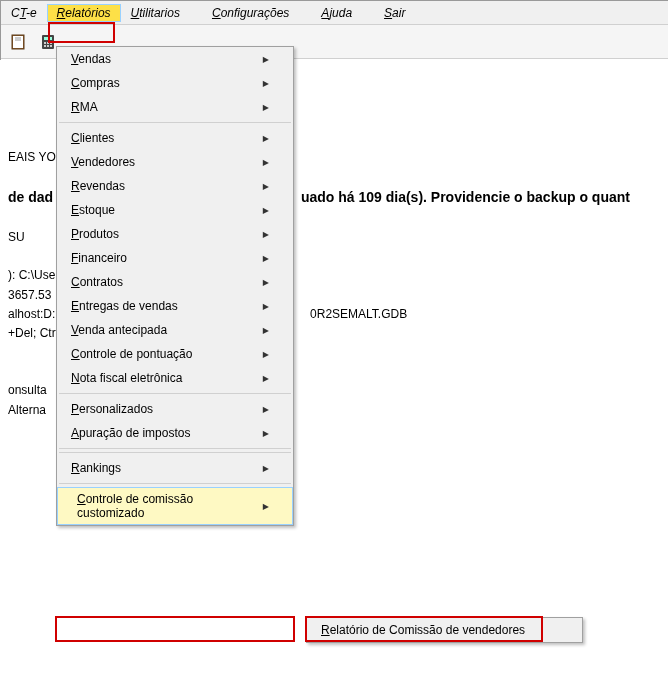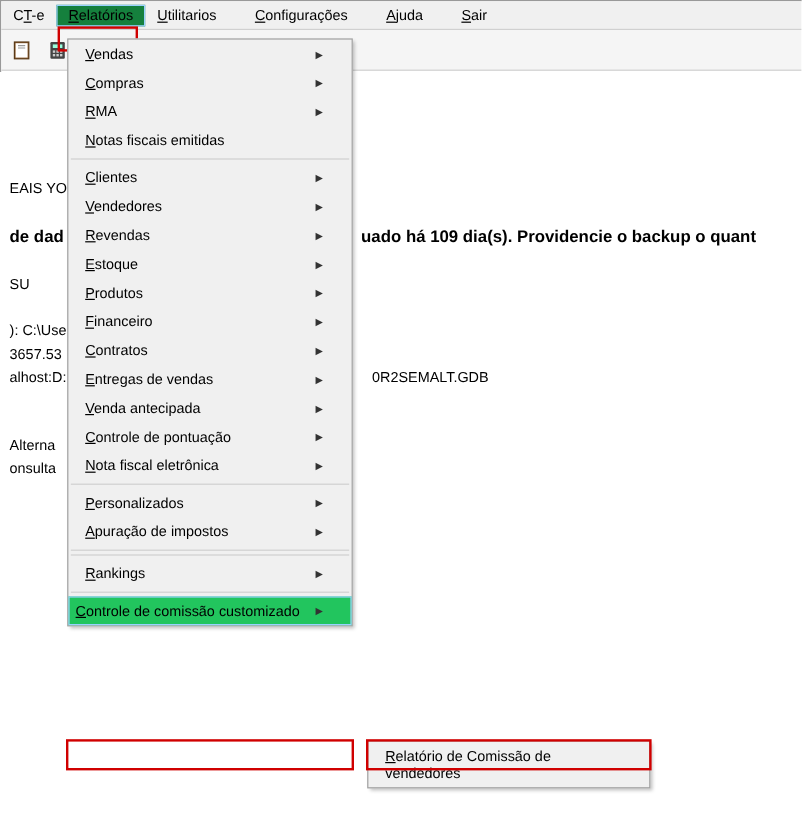--- a/index.html
+++ b/index.html
@@ -18,23 +18,24 @@
       background: #f0f0f0;
       border-bottom: 1px solid #d0d0d0;
       padding: 2px 0;
       height: 24px;
       align-items: center;
     }
     .menubar-item {
       padding: 2px 10px;
       cursor: default;
       position: relative;
+      font-style: italic;
     }
     .menubar-item.active {
-      background: #15803d;
+      background: #fde047;
       border: 1px solid #99d1ff;
       padding: 1px 9px;
     }
     .menubar-item .ul {
       text-decoration: underline;
     }
     .red-box-menu {
       position: absolute;
       border: 2px solid #d00000;
       top: 22px;
@@ -55,61 +56,61 @@
     .toolbar-btn {
       width: 26px;
       height: 26px;
       display: flex;
       align-items: center;
       justify-content: center;
       border: 1px solid transparent;
     }
     .dropdown-menu {
       position: absolute;
-      top: 32px;
+      top: 46px;
       left: 56px;
       width: 238px;
       background: #f0f0f0;
       border: 1px solid #a0a0a0;
       box-shadow: 2px 2px 3px rgba(0,0,0,0.25);
       z-index: 100;
     }
     .menu-item {
       padding: 5px 24px 5px 14px;
       display: flex;
       justify-content: space-between;
       align-items: center;
       cursor: default;
       position: relative;
     }
     .menu-item.highlighted {
-      background: #22c55e;
+      background: #fef9c3;
       border: 1px solid #99d1ff;
-      padding: 4px 23px 4px 5px;
+      padding: 4px 23px 4px 19px;
     }
     .menu-item .arrow {
       font-size: 8px;
       color: #333;
       margin-left: auto;
     }
     .menu-sep {
       height: 1px;
       background: #d0d0d0;
       margin: 3px 2px;
     }
     .menu-ul { text-decoration: underline; }
     .submenu {
       position: absolute;
       top: 617px;
       left: 306px;
       background: #f0f0f0;
       border: 1px solid #a0a0a0;
       box-shadow: 2px 2px 3px rgba(0,0,0,0.25);
       z-index: 101;
-      width: 236px;
+      width: 277px;
     }
     .red-box-item1 {
       position: absolute;
       border: 2px solid #d00000;
       left: 55px;
       top: 616px;
       width: 240px;
       height: 26px;
       pointer-events: none;
       z-index: 200;
@@ -193,41 +194,39 @@
     <br>
     <div class="line">SU</div>
     <br>
     <div class="line">): C:\Use</div>
     <div class="line">3657.53</div>
     <div class="line">
       <span>alhost:D:</span>
       <span style="display:inline-block;width:248px"></span>
       <span>0R2SEMALT.GDB</span>
     </div>
+    <div class="line">+Del; Ctr</div>
     <br><br>
+    <div class="line">onsulta</div>
     <div class="line">Alterna</div>
-    <div class="line">onsulta</div>
   </div>
 </div>
 
 <div class="dropdown-menu" id="dropdown">
     <div class="menu-item">
       <span><span class="menu-ul">V</span>endas</span>
       <span class="arrow">▶</span>
     </div>
     <div class="menu-item">
       <span><span class="menu-ul">C</span>ompras</span>
       <span class="arrow">▶</span>
     </div>
     <div class="menu-item">
       <span><span class="menu-ul">R</span>MA</span>
       <span class="arrow">▶</span>
-    </div>
-    <div class="menu-item">
-      <span><span class="menu-ul">N</span>otas fiscais emitidas</span>
     </div>
     <div class="menu-sep"></div>
     <div class="menu-item">
       <span><span class="menu-ul">C</span>lientes</span>
       <span class="arrow">▶</span>
     </div>
     <div class="menu-item">
       <span><span class="menu-ul">V</span>endedores</span>
       <span class="arrow">▶</span>
     </div>

